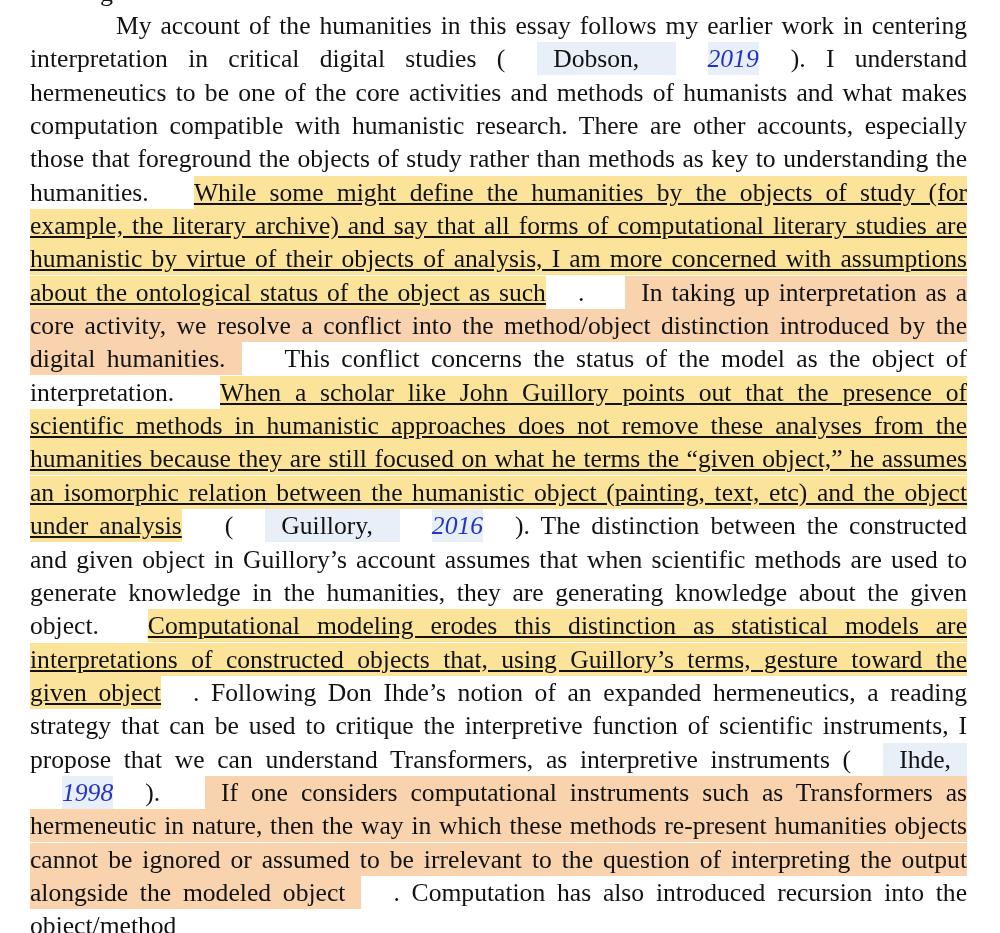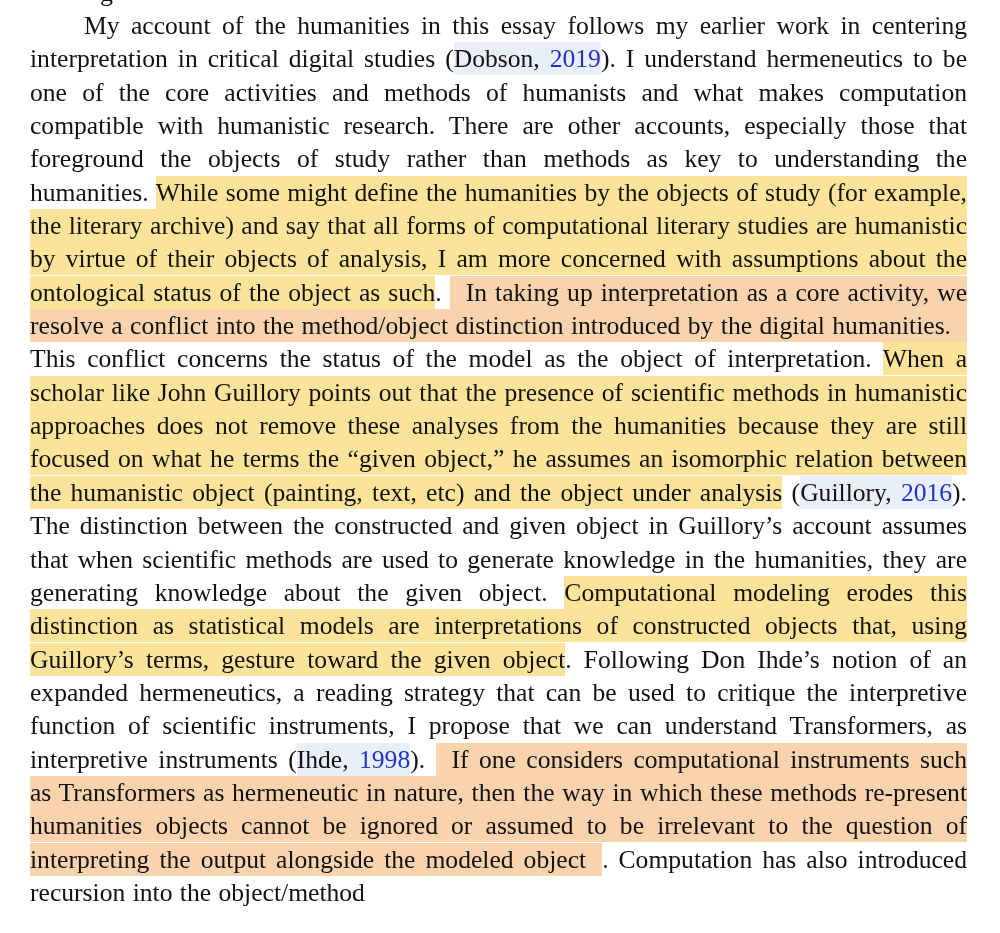--- a/index.html
+++ b/index.html
@@ -27,34 +27,35 @@
   }
   .para {
     margin: 0;
     padding: 9px 33px 0 30px;
     font-size: 25.6px;
     line-height: 33.35px;
     text-align: justify;
     text-indent: 54px;
     word-spacing: 1px;
   }
-  .seg { border-radius: 0; }
+  .seg { border-radius: 0; margin-left: 32px; }
   .seg-plain { background: transparent; }
-  .seg-yellow { background: var(--hl-yellow, #fbe399); padding: 2px 0; }
+  .seg-yellow { background: var(--hl-yellow, #fbe399); padding: 2px 0; text-decoration: underline; }
   .seg-orange { background: var(--hl-orange, #f8d3ad); padding: 2px 16px; }
   .seg-cite {
     background: var(--cite-bg, #e9eff9);
-    padding: 2px 0;
+    padding: 2px 16px;
   }
   .seg-cite-link {
     background: var(--cite-bg, #e9eff9);
     color: var(--link-blue, #2233c4);
     text-decoration: none;
     cursor: pointer;
     padding: 2px 0;
+    font-style: italic;
   }
 </style>
 </head>
 <body>
 
 <div class="page">
   <span class="cutoff">g</span>
   <p class="para"><span class="seg seg-plain">My account of the humanities in this essay follows my earlier work in centering interpretation in critical digital studies (</span><span class="seg seg-cite">Dobson, </span><a class="seg seg-cite-link" href="#">2019</a><span class="seg seg-plain">). I understand hermeneutics to be one of the core activities and methods of humanists and what makes computation compatible with humanistic research. There are other accounts, especially those that foreground the objects of study rather than methods as key to understanding the humanities. </span><span class="seg seg-yellow">While some might define the humanities by the objects of study (for example, the literary archive) and say that all forms of computational literary studies are humanistic by virtue of their objects of analysis, I am more concerned with assumptions about the ontological status of the object as such</span><span class="seg seg-plain">. </span><span class="seg seg-orange">In taking up interpretation as a core activity, we resolve a conflict into the method/object distinction introduced by the digital humanities.</span><span class="seg seg-plain"> This conflict concerns the status of the model as the object of interpretation. </span><span class="seg seg-yellow">When a scholar like John Guillory points out that the presence of scientific methods in humanistic approaches does not remove these analyses from the humanities because they are still focused on what he terms the “given object,” he assumes an isomorphic relation between the humanistic object (painting, text, etc) and the object under analysis</span><span class="seg seg-plain"> (</span><span class="seg seg-cite">Guillory, </span><a class="seg seg-cite-link" href="#">2016</a><span class="seg seg-plain">). The distinction between the constructed and given object in Guillory’s account assumes that when scientific methods are used to generate knowledge in the humanities, they are generating knowledge about the given object. </span><span class="seg seg-yellow">Computational modeling erodes this distinction as statistical models are interpretations of constructed objects that, using Guillory’s terms, gesture toward the given object</span><span class="seg seg-plain">. Following Don Ihde’s notion of an expanded hermeneutics, a reading strategy that can be used to critique the interpretive function of scientific instruments, I propose that we can understand Transformers, as interpretive instruments (</span><span class="seg seg-cite">Ihde, </span><a class="seg seg-cite-link" href="#">1998</a><span class="seg seg-plain">). </span><span class="seg seg-orange">If one considers computational instruments such as Transformers as hermeneutic in nature, then the way in which these methods re-present humanities objects cannot be ignored or assumed to be irrelevant to the question of interpreting the output alongside the modeled object</span><span class="seg seg-plain">. Computation has also introduced recursion into the object/method</span></p>
 </div>
 

